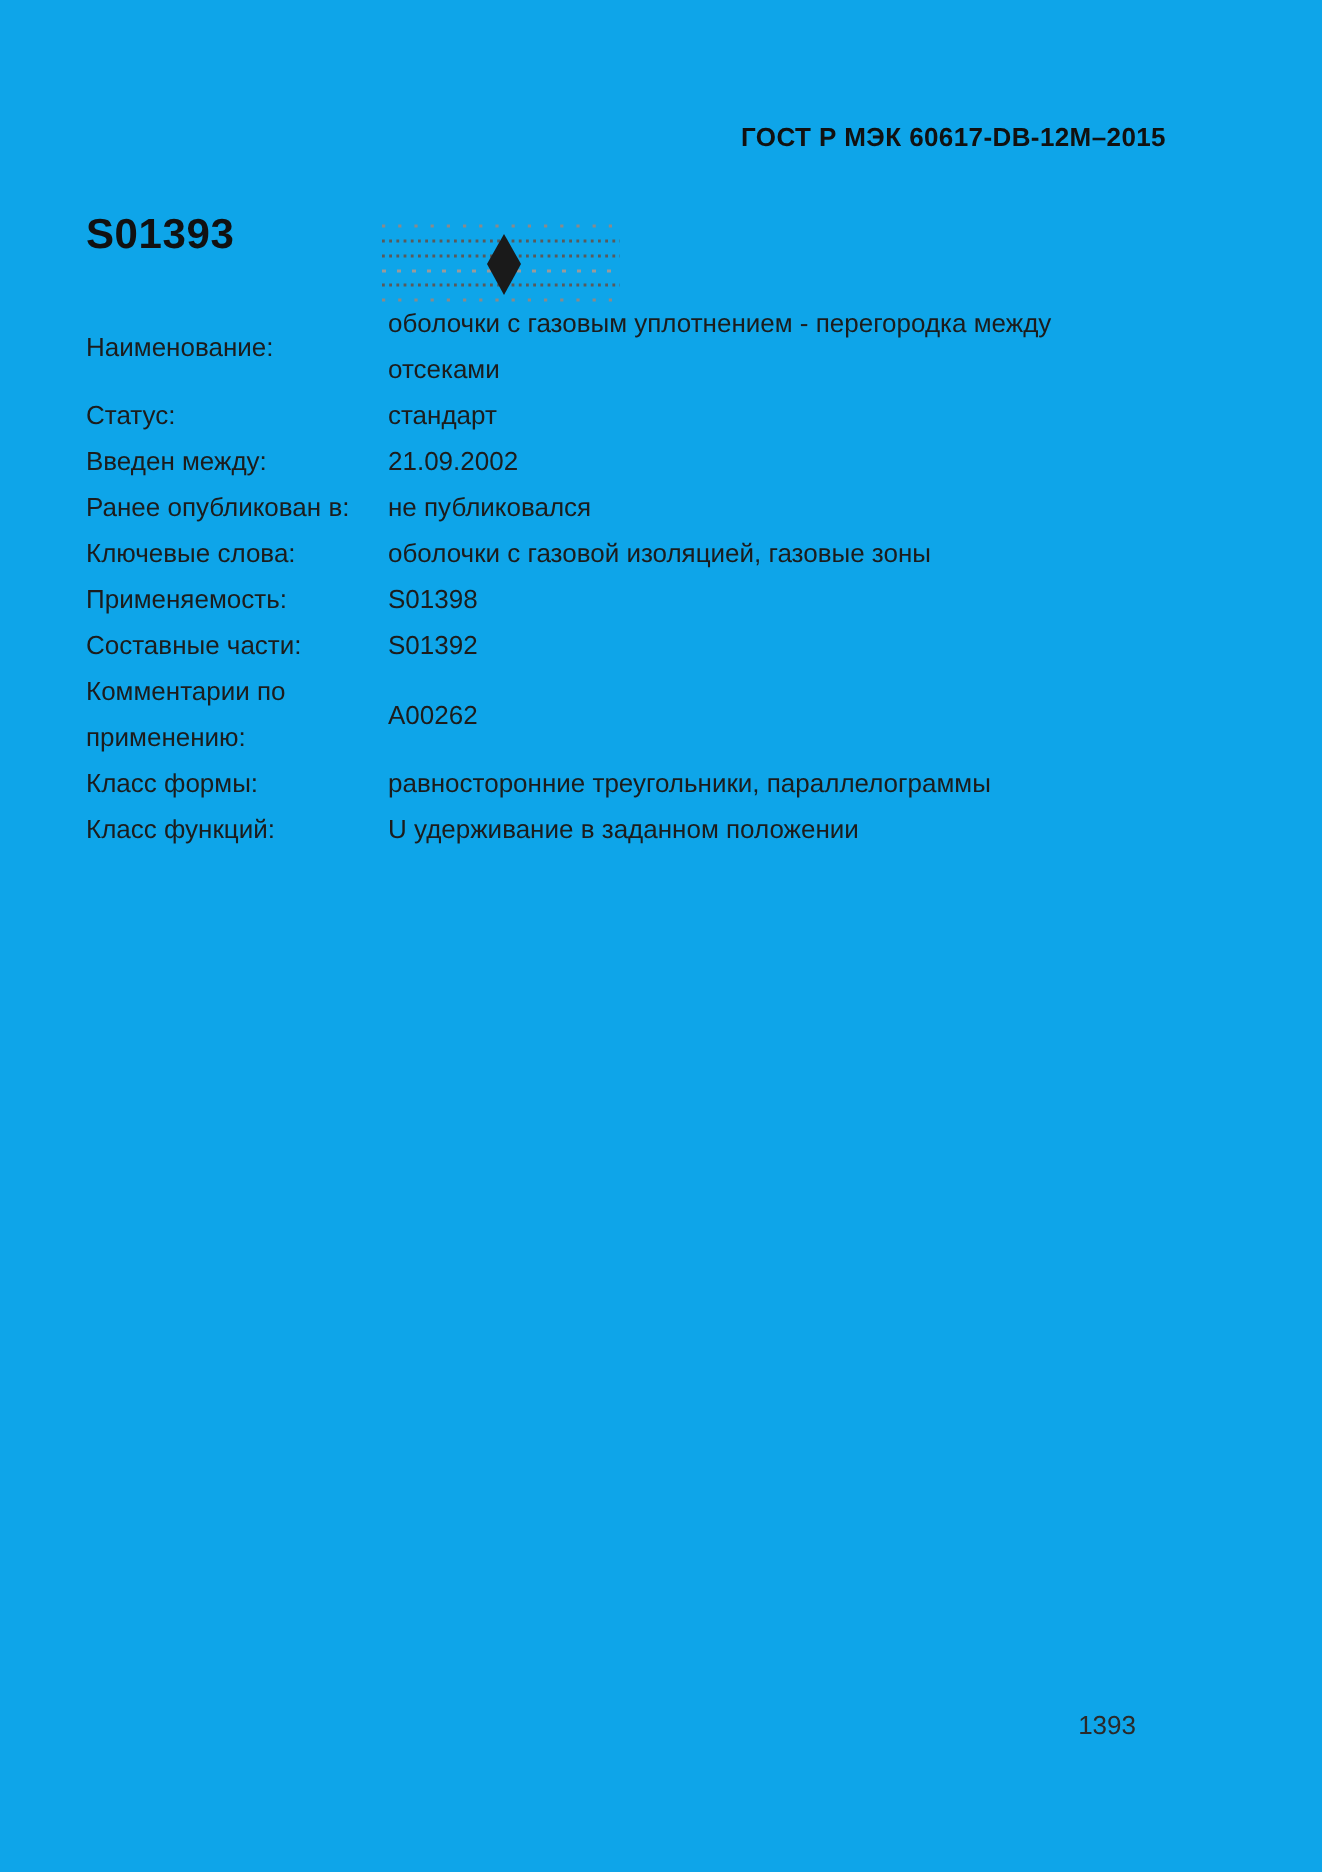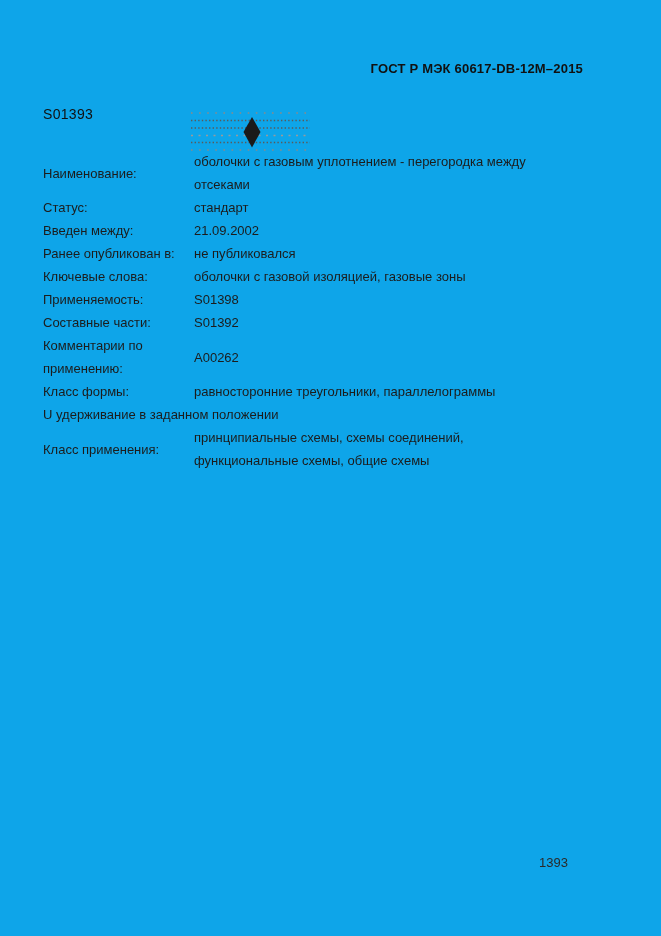--- a/index.html
+++ b/index.html
@@ -23,22 +23,22 @@
     font-size: 13px;
     font-weight: bold;
     color: #111111;
     letter-spacing: 0.2px;
     white-space: nowrap;
   }
   .symbol-id {
     position: absolute;
     top: 106px;
     left: 43px;
-    font-size: 14px;
-    font-weight: normal;
+    font-size: 21px;
+    font-weight: bold;
     color: #111111;
     letter-spacing: 0.3px;
   }
   .symbol-graphic {
     position: absolute;
     top: 108px;
     left: 190px;
     width: 121px;
     height: 45px;
   }
@@ -133,24 +133,21 @@
     <div class="field-label">Комментарии по применению:</div>
     <div class="field-value">A00262</div>
   </div>
 
   <div class="field-row">
     <div class="field-label">Класс формы:</div>
     <div class="field-value">равносторонние треугольники, параллелограммы</div>
   </div>
 
   <div class="field-row">
+    <div class="field-label">Класс функций:</div>
     <div class="field-value">U удерживание в заданном положении</div>
   </div>
 
-  <div class="field-row">
-    <div class="field-label">Класс применения:</div>
-    <div class="field-value">принципиальные схемы, схемы соединений, функциональные схемы, общие схемы</div>
-  </div>
 </div>
 
   <div class="page-number">1393</div>
 
 </div>
 
 </body></html>

